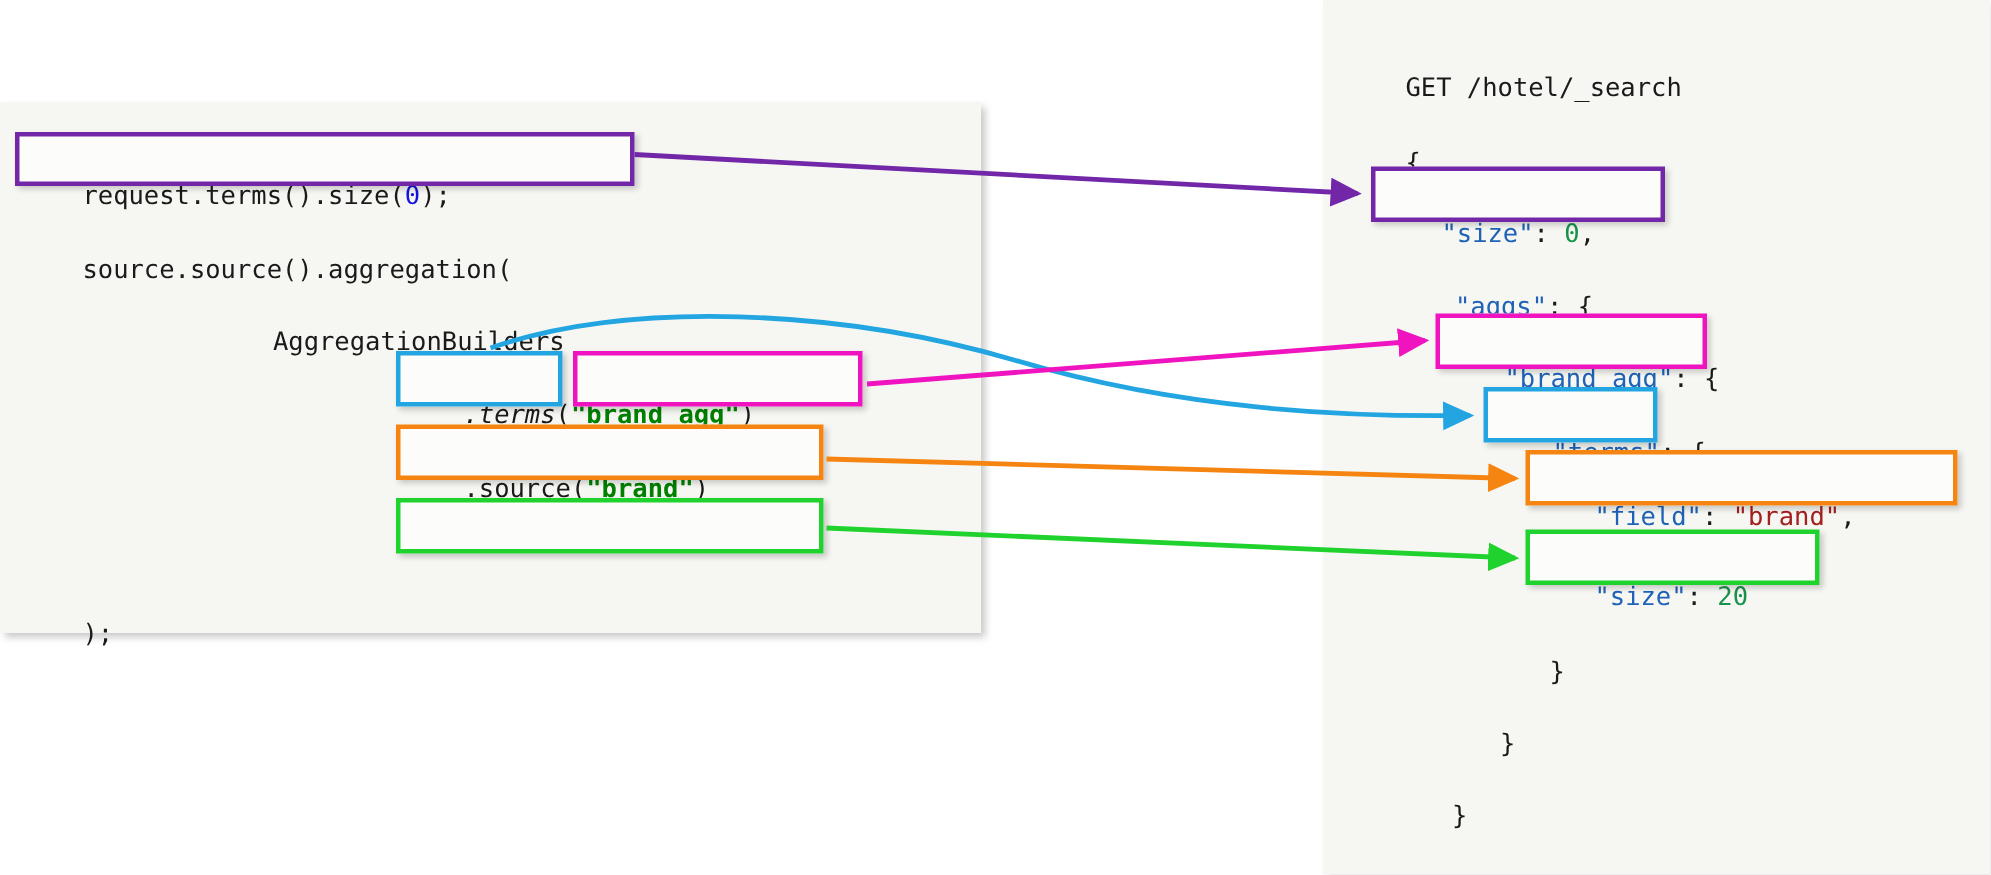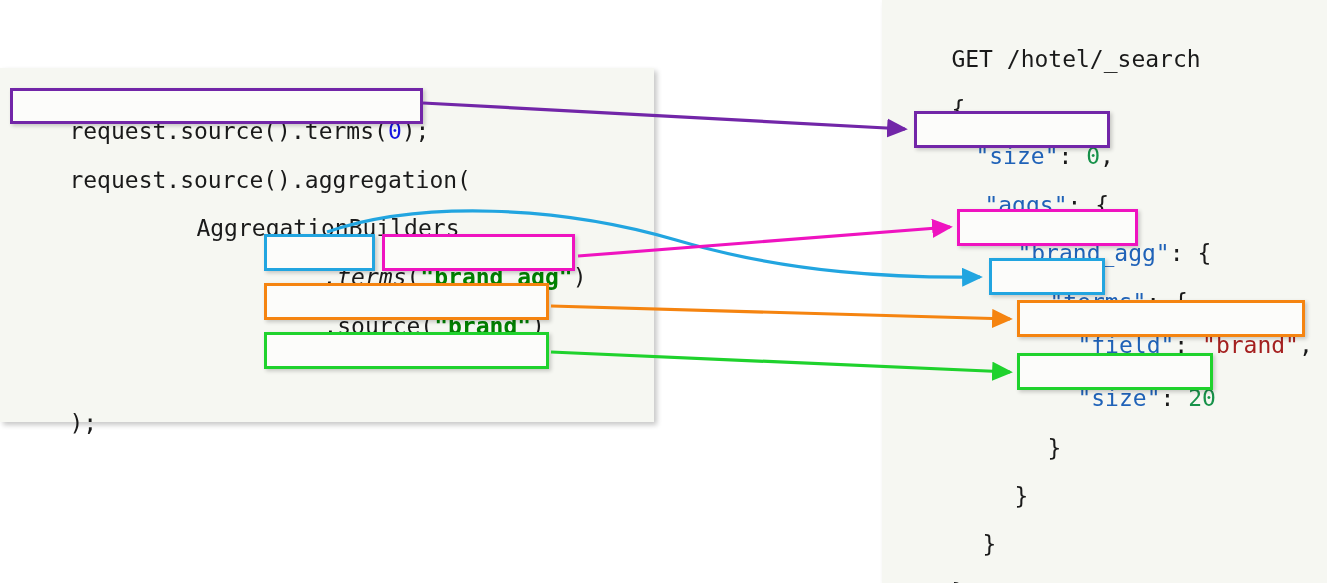--- a/index.html
+++ b/index.html
@@ -17,21 +17,21 @@
     position:absolute;
     background:#f6f7f2;
     box-shadow:3px 3px 5px rgba(0,0,0,.22);
   }
   #java-panel{left:0px;top:68px;width:654px;height:354px;}
   #json-panel{left:882px;top:0px;width:445px;height:583px;}
 
   
   .code-line{
     position:absolute;
-    font-size:23px;
+    font-size:17px;
     line-height:26px;
     white-space:pre;
     color:#1a1a1a;
     letter-spacing:0px;
   }
   .jv-str{color:#008000;font-weight:bold;}
   .jv-num{color:#1414e0;}
   .jv-ital{font-style:italic;text-align:right;}
 
   .js-key{color:#1f62b8;}
@@ -58,25 +58,25 @@
   #arrows{position:absolute;left:0;top:0;width:1327px;height:583px;pointer-events:none;}
 </style>
 </head>
 <body>
 
 <div id="stage">
 
   <div class="panel" id="java-panel"></div>
 
   <div class="code-line" style="left:14px;top:92px;">
-    <span>request.source().terms(</span><span class="jv-num">0</span><span>);</span>
+    <span>request.terms().size(</span><span class="jv-num">0</span><span>);</span>
   </div>
 
   <div class="code-line" style="left:14px;top:141px;">
-    <span>request.source().aggregation(</span>
+    <span>source.source().aggregation(</span>
   </div>
 
   <div class="code-line" style="left:141px;top:189px;">
     <span>AggregationBuilders</span>
   </div>
 
   <div class="code-line" style="left:268px;top:238px;">
     <span class="jv-ital">.terms</span><span>(</span><span class="jv-str">"brand_agg"</span><span>)</span>
   </div>
 

